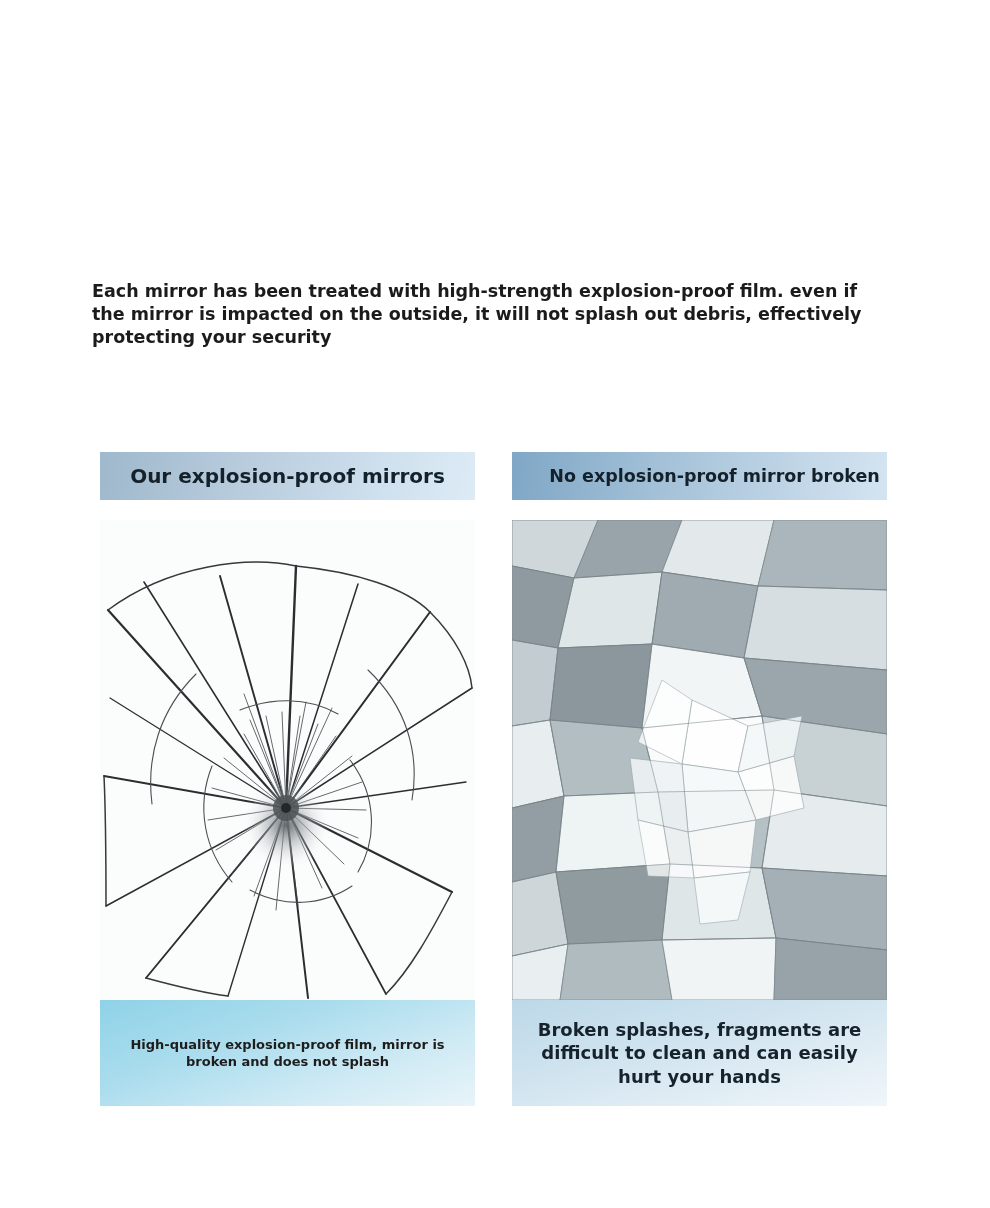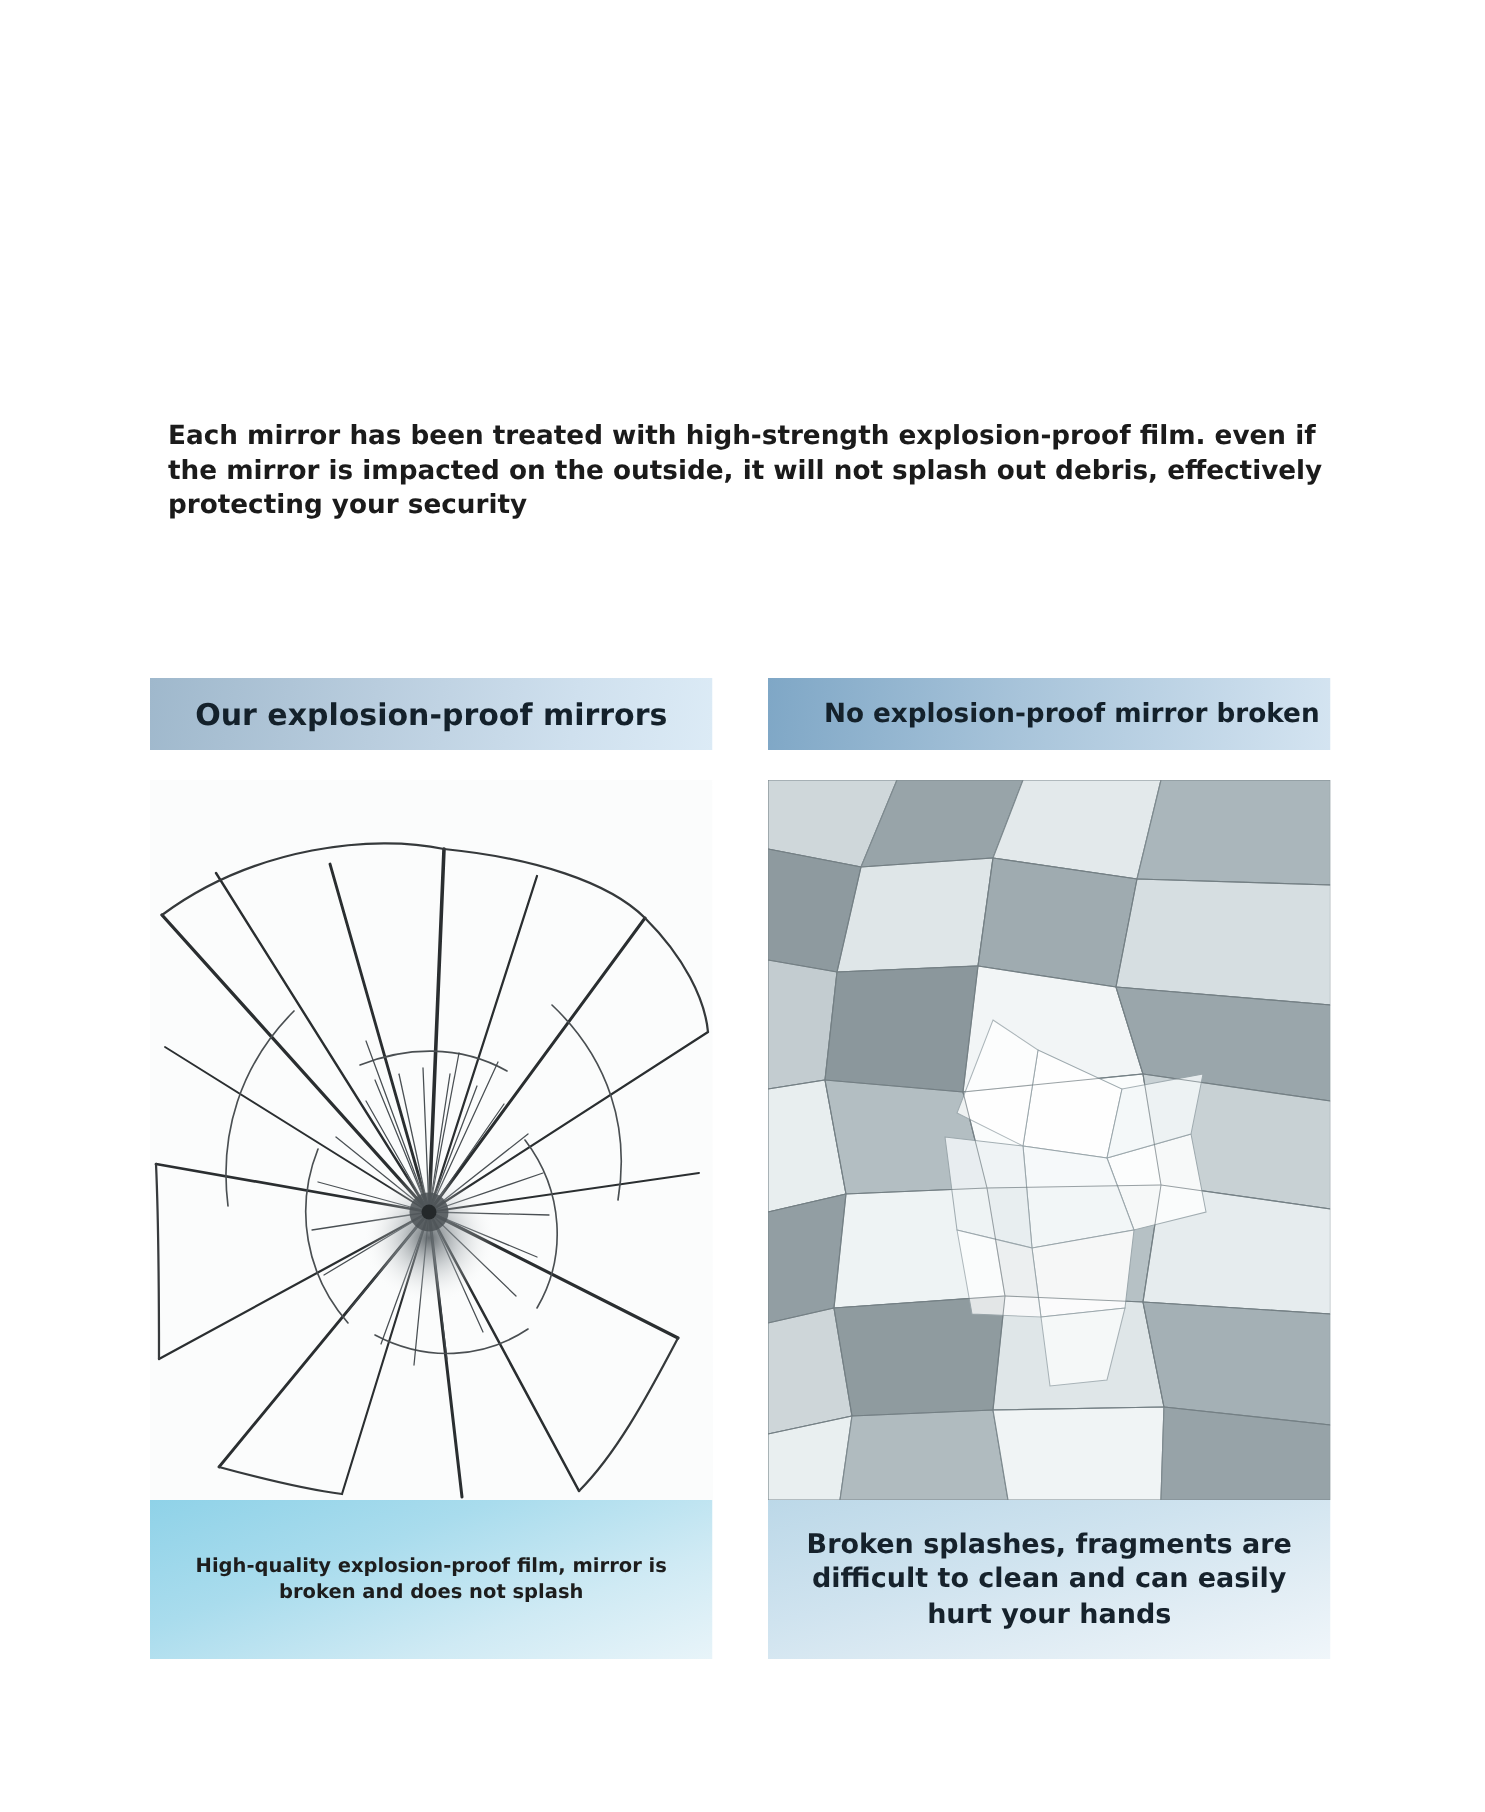--- a/index.html
+++ b/index.html
@@ -29,21 +29,21 @@
     font-size: 41px;
     font-weight: 700;
     letter-spacing: -0.5px;
     color: #111111;
     line-height: 1.1;
     white-space: nowrap;
   }
 
   .subcopy {
     position: absolute;
-    left: 112px;
+    left: 92px;
     top: 262px;
     width: 800px;
     font-size: 17.5px;
     font-weight: 700;
     line-height: 1.32;
     color: #1b1b1b;
   }
 
   .panels {
     position: absolute;

